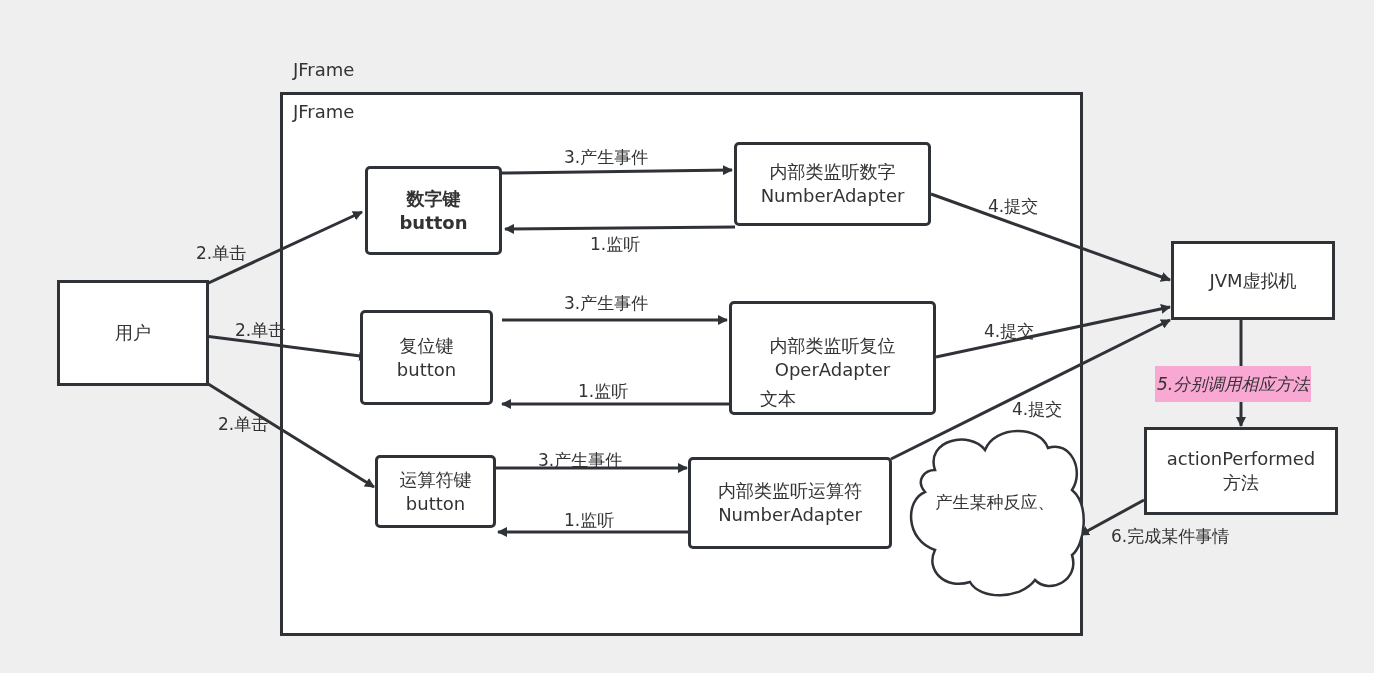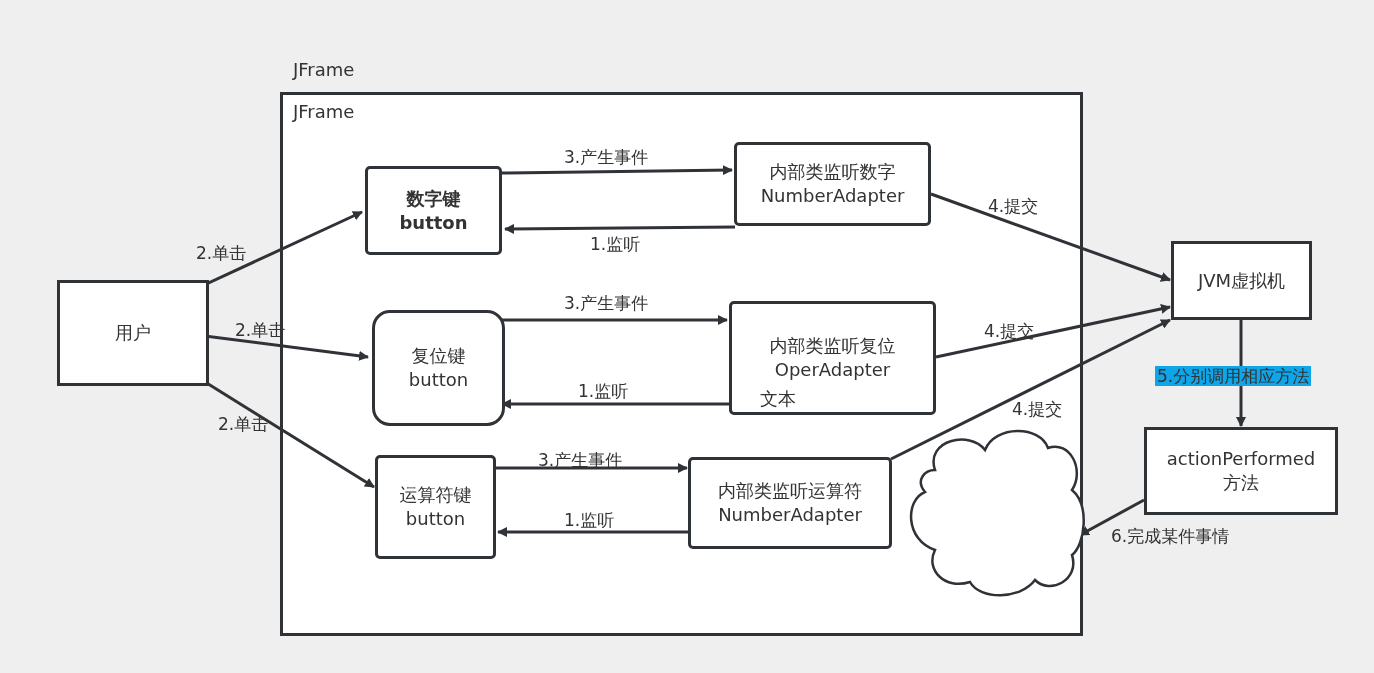--- a/index.html
+++ b/index.html
@@ -58,64 +58,65 @@
 </svg>
 
 <div class="box" style="left:37px;top:280px;width:152px;height:106px;margin-left:20px;">
   <span>用户</span>
 </div>
 
 <div class="box rounded" style="left:365px;top:166px;width:137px;height:89px;font-weight:bold;">
   <span>数字键</span>
   <span>button</span>
 </div>
-<div class="box rounded" style="left:372px;top:310px;width:133px;height:116px;border-radius:18px;">
+<div class="box rounded" style="left:360px;top:310px;width:133px;height:95px;">
   <span>复位键</span>
   <span>button</span>
 </div>
-<div class="box rounded" style="left:375px;top:455px;width:121px;height:104px;">
+<div class="box rounded" style="left:375px;top:455px;width:121px;height:73px;">
   <span>运算符键</span>
   <span>button</span>
 </div>
 
 <div class="box rounded" style="left:734px;top:142px;width:197px;height:84px;">
   <span>内部类监听数字</span>
   <span>NumberAdapter</span>
 </div>
 <div class="box rounded" style="left:729px;top:301px;width:207px;height:114px;">
   <span>内部类监听复位</span>
   <span>OperAdapter</span>
 </div>
 <div class="lbl" style="left:760px;top:389px;font-size:18px;">文本</div>
 <div class="box rounded" style="left:688px;top:457px;width:204px;height:92px;">
   <span>内部类监听运算符</span>
   <span>NumberAdapter</span>
 </div>
 
-<div class="box" style="left:1171px;top:241px;width:141px;height:79px;">
+<div class="box" style="left:1171px;top:241px;width:164px;height:79px;">
   <span>JVM虚拟机</span>
 </div>
 <div class="box" style="left:1144px;top:427px;width:194px;height:88px;">
   <span>actionPerformed</span>
   <span>方法</span>
 </div>
 
 <div style="position:absolute;left:915px;top:490px;width:160px;text-align:center;font-size:17px;line-height:24px;">
+  <div>产生某种反应、</div>
 </div>
 
 <div class="lbl" style="left:196px;top:243px;">2.单击</div>
 <div class="lbl" style="left:235px;top:320px;">2.单击</div>
 <div class="lbl" style="left:218px;top:414px;">2.单击</div>
 
 <div class="lbl" style="left:564px;top:147px;">3.产生事件</div>
 <div class="lbl" style="left:564px;top:293px;">3.产生事件</div>
 <div class="lbl" style="left:538px;top:450px;">3.产生事件</div>
 
 <div class="lbl" style="left:590px;top:234px;">1.监听</div>
 <div class="lbl" style="left:578px;top:381px;">1.监听</div>
 <div class="lbl" style="left:564px;top:510px;">1.监听</div>
 
 <div class="lbl" style="left:988px;top:196px;">4.提交</div>
 <div class="lbl" style="left:984px;top:321px;">4.提交</div>
 <div class="lbl" style="left:1012px;top:399px;">4.提交</div>
 
-<div class="lbl" style="left:1155px;top:366px;background:#0ea5e9;padding:0 2px;">5.分别调用相应方法</div>
+<div class="lbl" style="left:1155px;top:366px;background:#f9a8d4;padding:8px 2px;font-style:italic;">5.分别调用相应方法</div>
 <div class="lbl" style="left:1111px;top:526px;">6.完成某件事情</div>
 
 </body></html>

